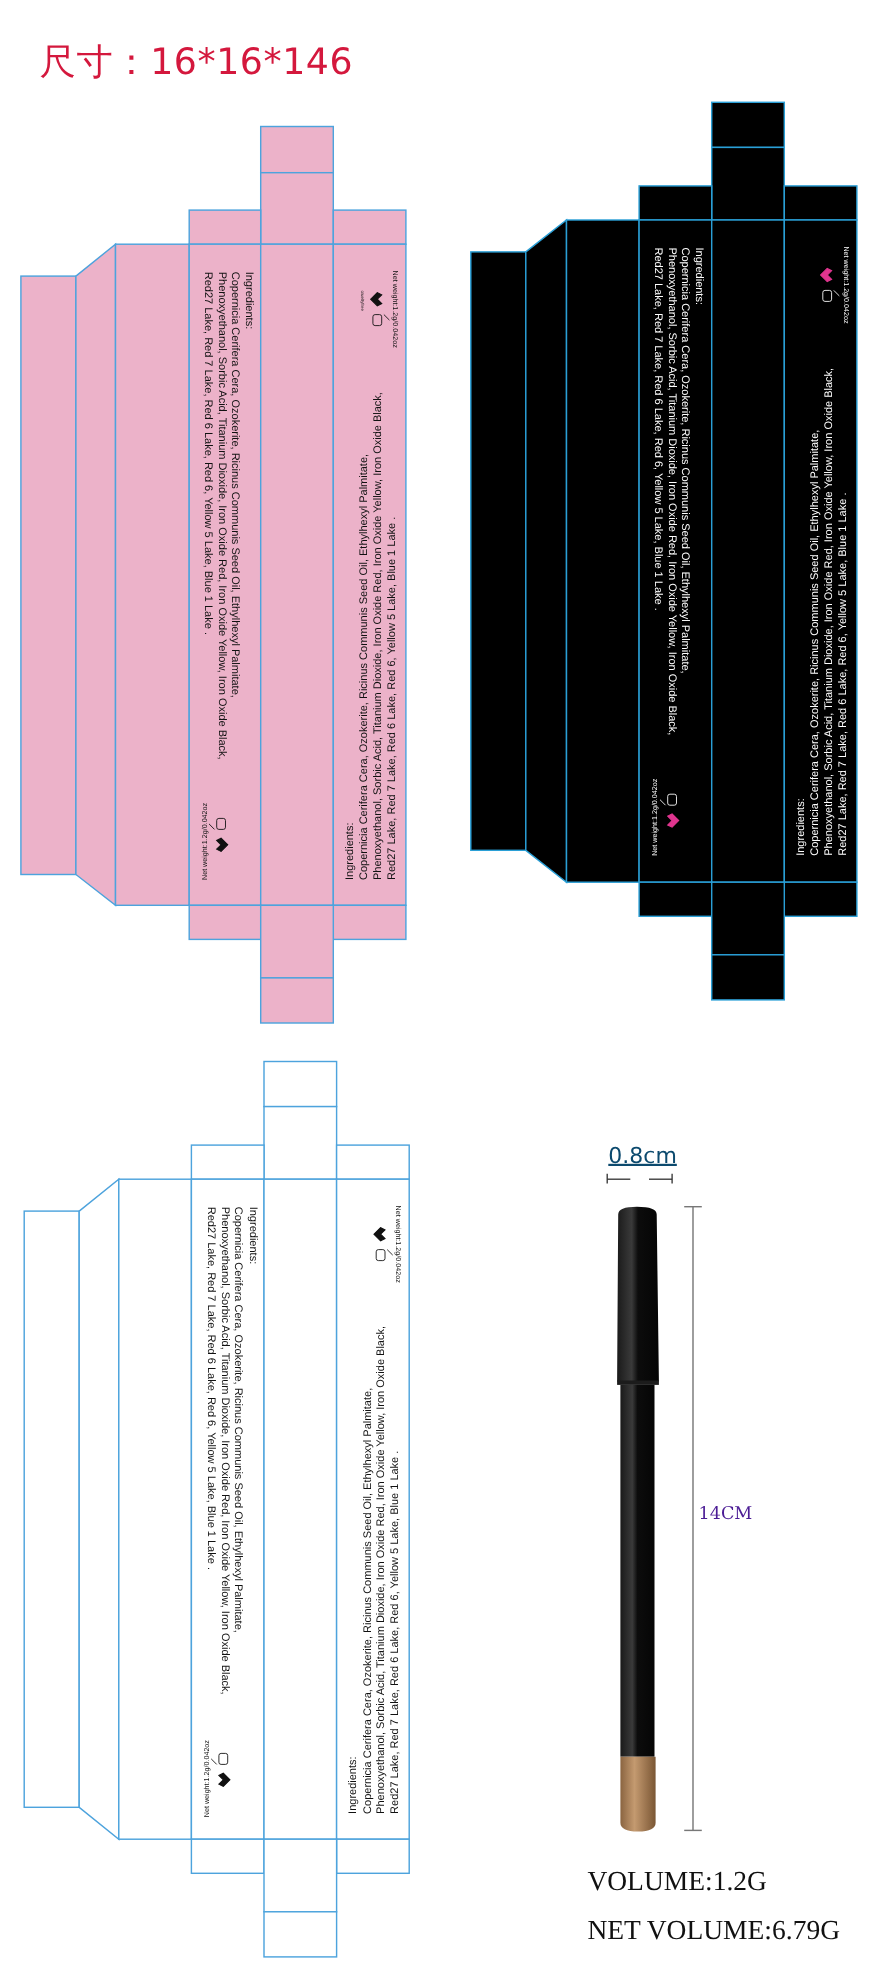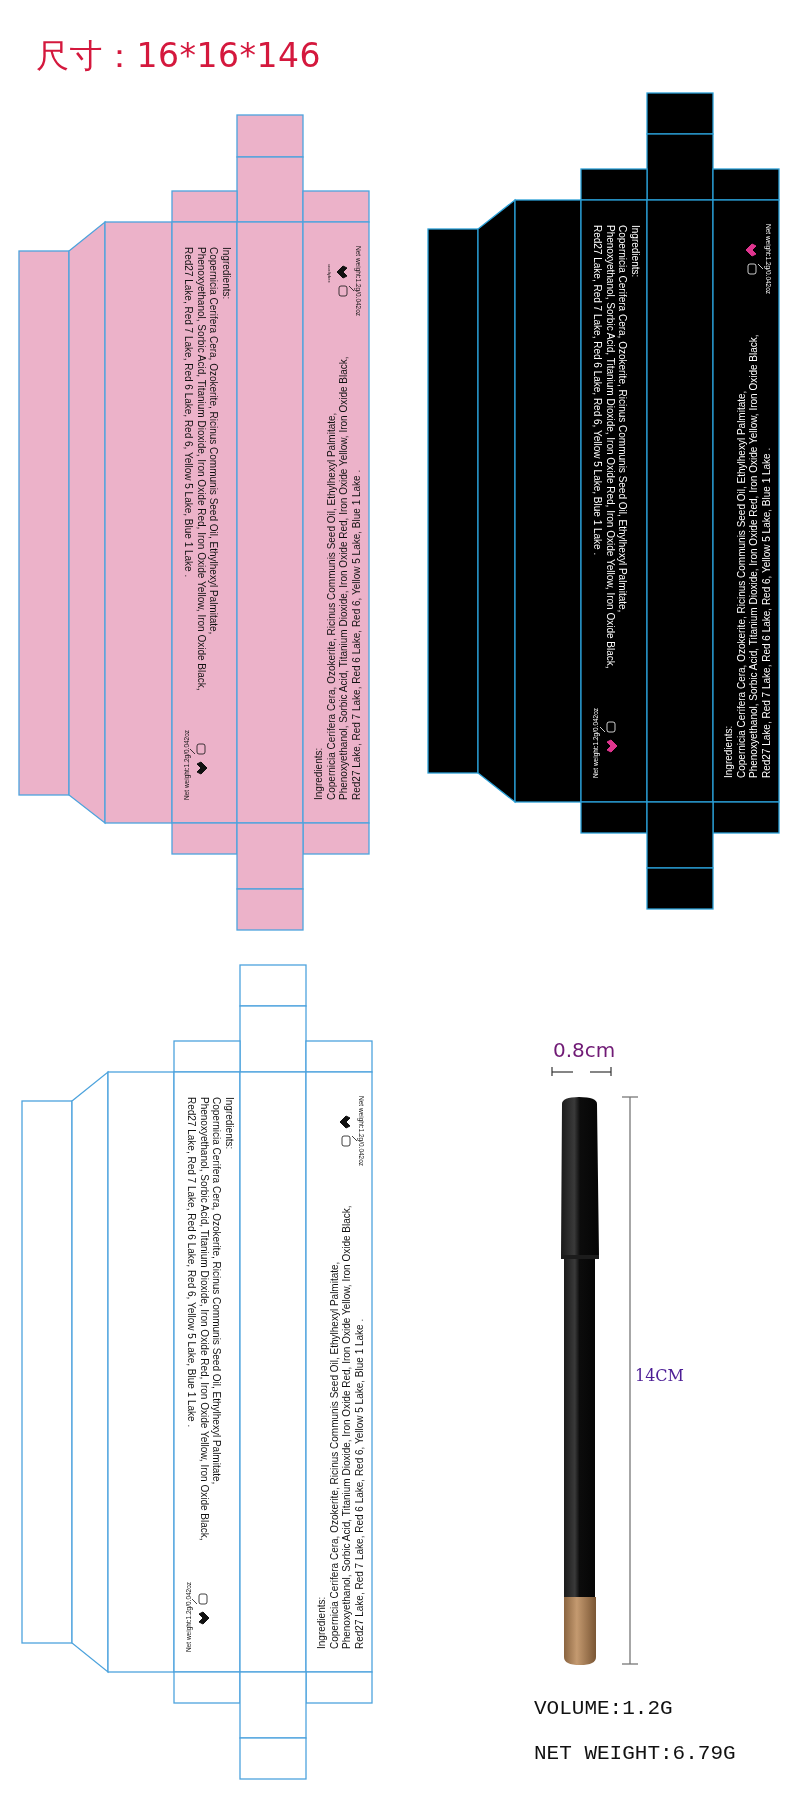--- a/index.html
+++ b/index.html
@@ -5,22 +5,22 @@
   html, body { margin:0; padding:0; }
   body { width:800px; height:1800px; position:relative; background:#ffffff; overflow:hidden; font-family:"Liberation Sans", sans-serif; }
   .abs { position:absolute; }
   .title { left:36px; top:34px; font-size:33px; color:#d4183d; font-family:"DejaVu Sans", sans-serif; letter-spacing:0.5px; }
   svg.die { position:absolute; left:0; top:0; }
   .rot-cw { position:absolute; transform-origin:0 0; transform:rotate(90deg); white-space:nowrap; }
   .rot-ccw { position:absolute; transform-origin:0 0; transform:rotate(-90deg); white-space:nowrap; }
   .ingr { font-size:10px; line-height:12.5px; }
   .ingr div { white-space:nowrap; }
   .netw { font-size:6.5px; }
-  .dim-text { font-family:"DejaVu Sans", sans-serif; color:#701a75; }
-  .spec { font-family:Liberation Mono, monospace; font-size:21px; color:#111; }
+  .dim-text { font-family:"DejaVu Sans", sans-serif; color:#0c4a6e;text-decoration:underline; }
+  .spec { font-family:Liberation Serif, serif; font-size:25px; color:#111; }
 </style>
 </head>
 <body>
 
 <div class="abs title">尺寸：16*16*146</div>
 
 <svg class="die" width="800" height="1800">
   <g fill="#ecb2c9" stroke="#4da3dd" stroke-width="1.3">
     <rect x="237" y="115" width="66" height="42"></rect>
     <rect x="237" y="157" width="66" height="65"></rect>
@@ -200,13 +200,13 @@
 
   <g stroke="#777" stroke-width="1.3">
     <line x1="630" y1="1097" x2="630" y2="1664"></line>
     <line x1="622" y1="1097" x2="638" y2="1097"></line>
     <line x1="622" y1="1664" x2="638" y2="1664"></line>
   </g>
 </svg>
 <div class="abs" style="left:635px; top:1366px; font-size:16px; font-family:'DejaVu Serif', serif; color:#4c1d95;">14CM</div>
 
 <div class="abs spec" style="left:534px; top:1697px;">VOLUME:1.2G</div>
-<div class="abs spec" style="left:534px; top:1742px;">NET WEIGHT:6.79G</div>
+<div class="abs spec" style="left:534px; top:1742px;">NET VOLUME:6.79G</div>
 
 </body></html>

